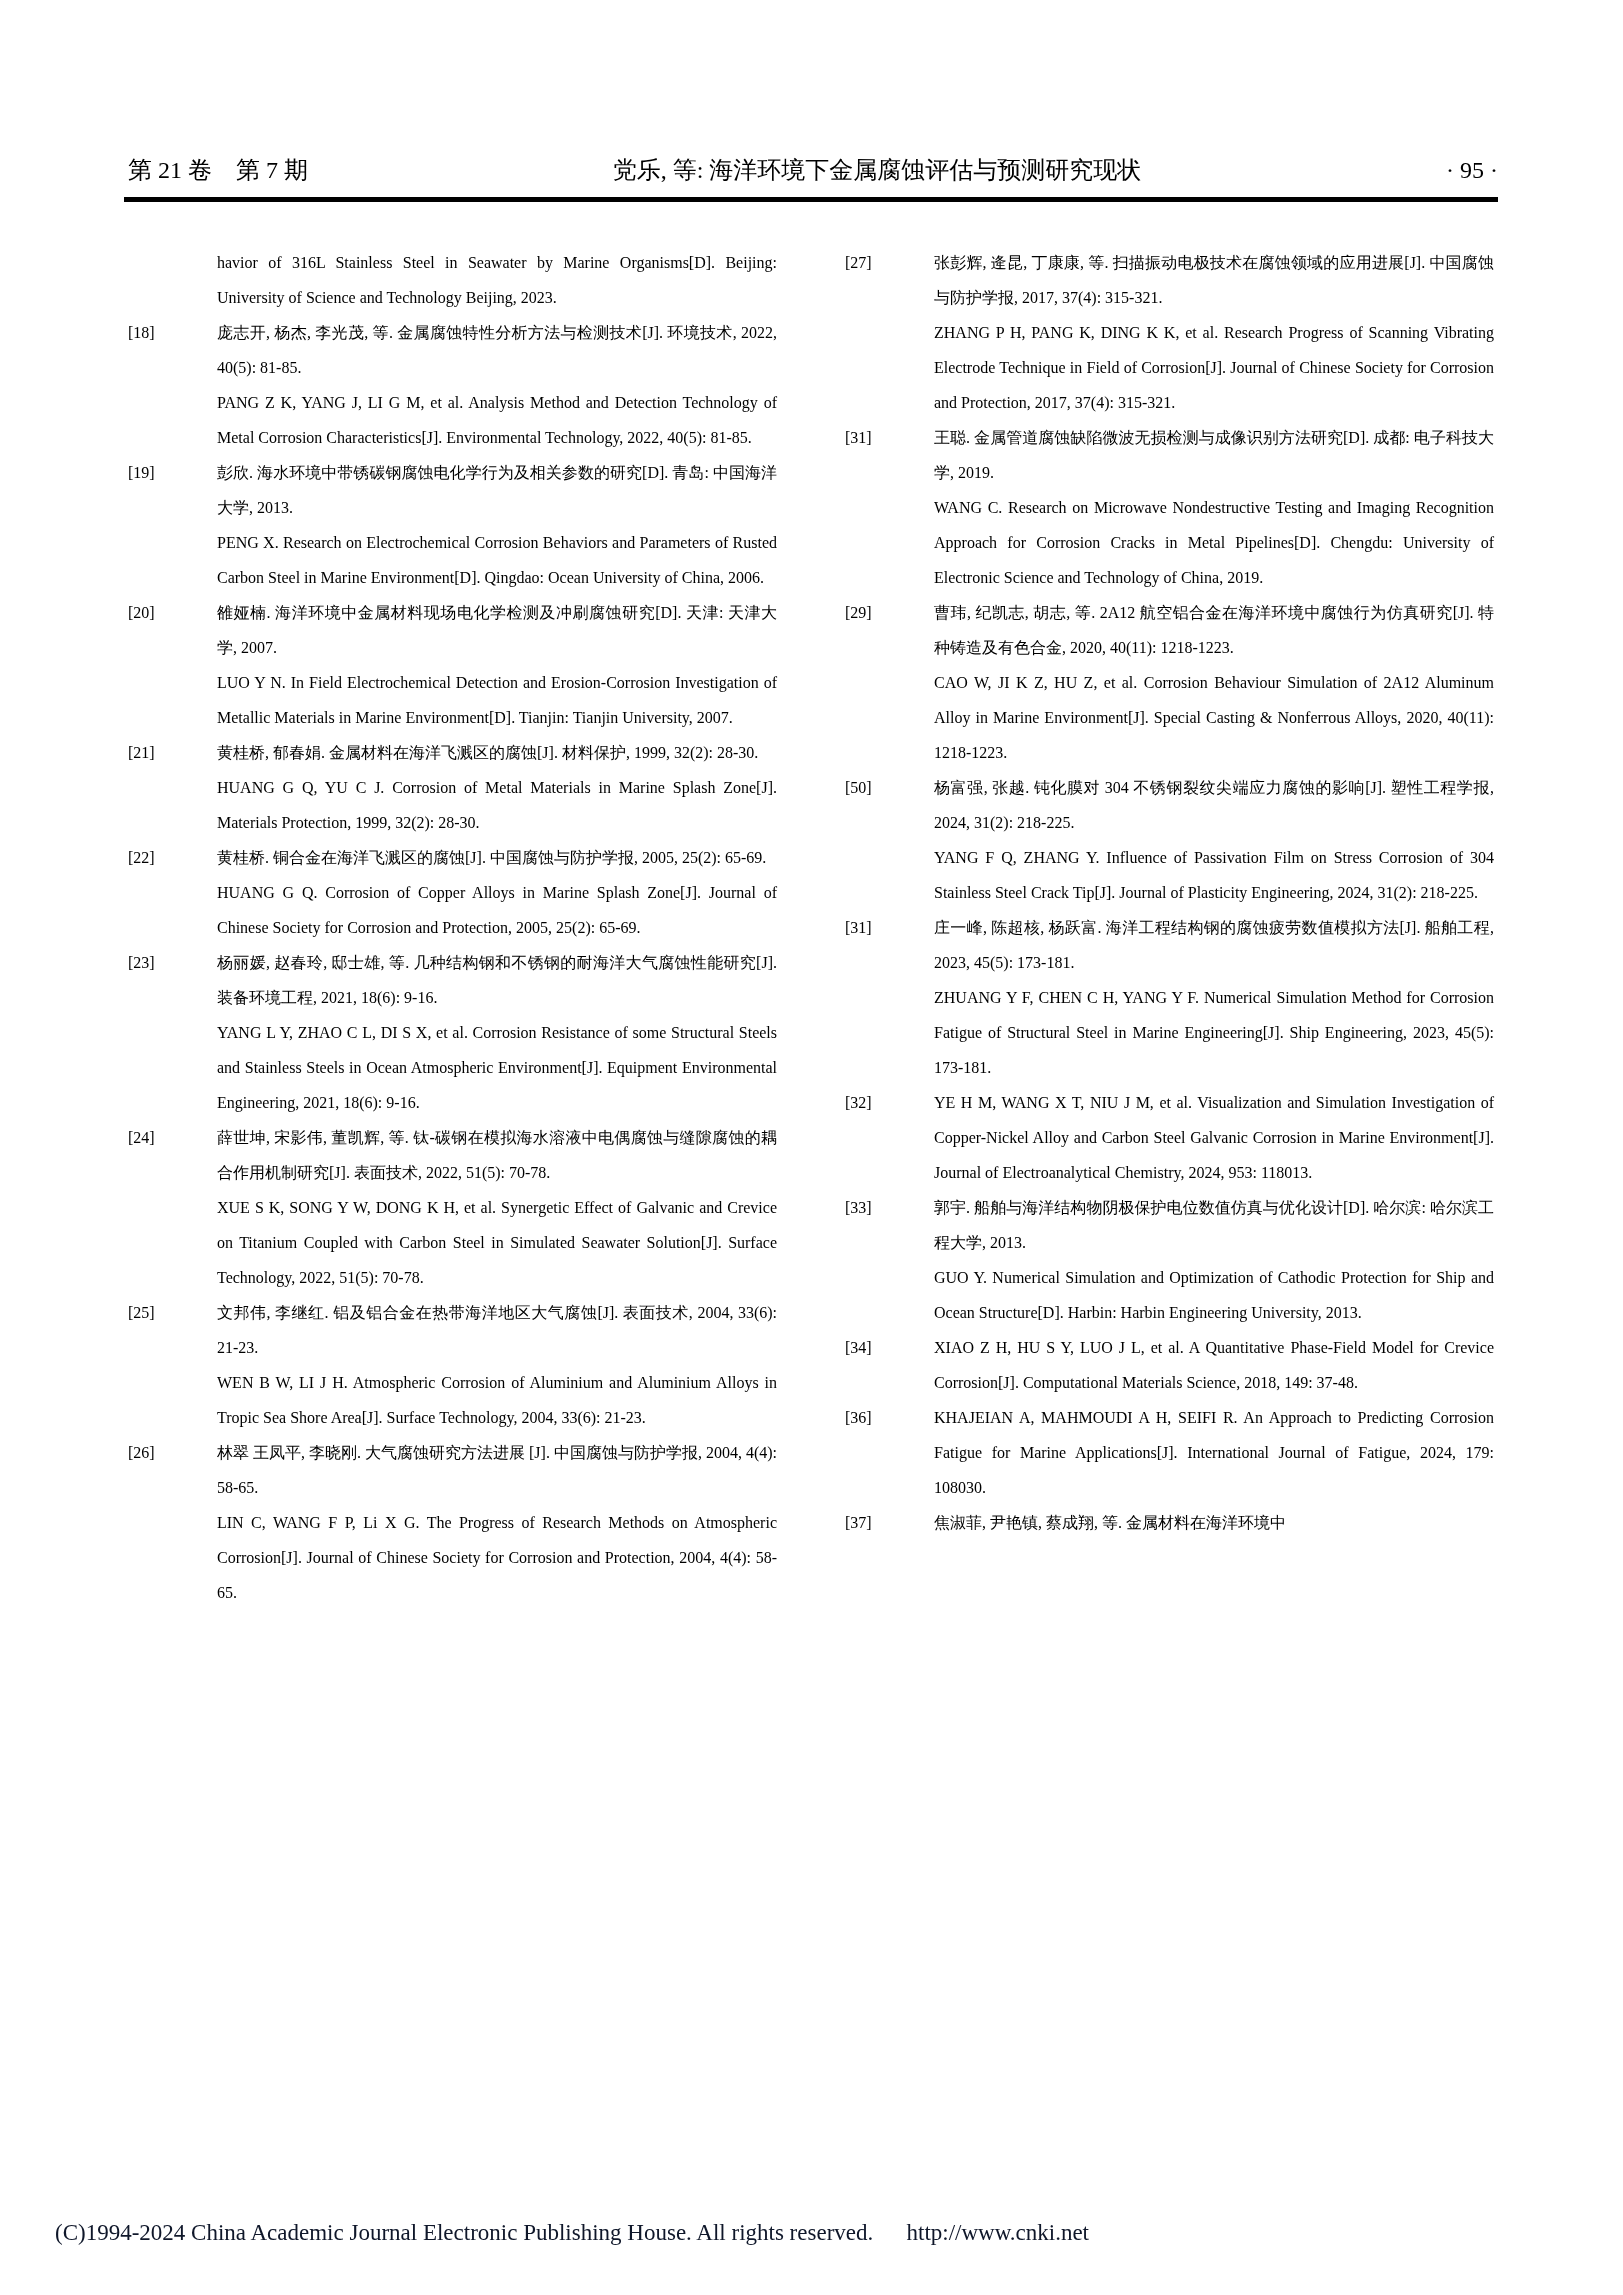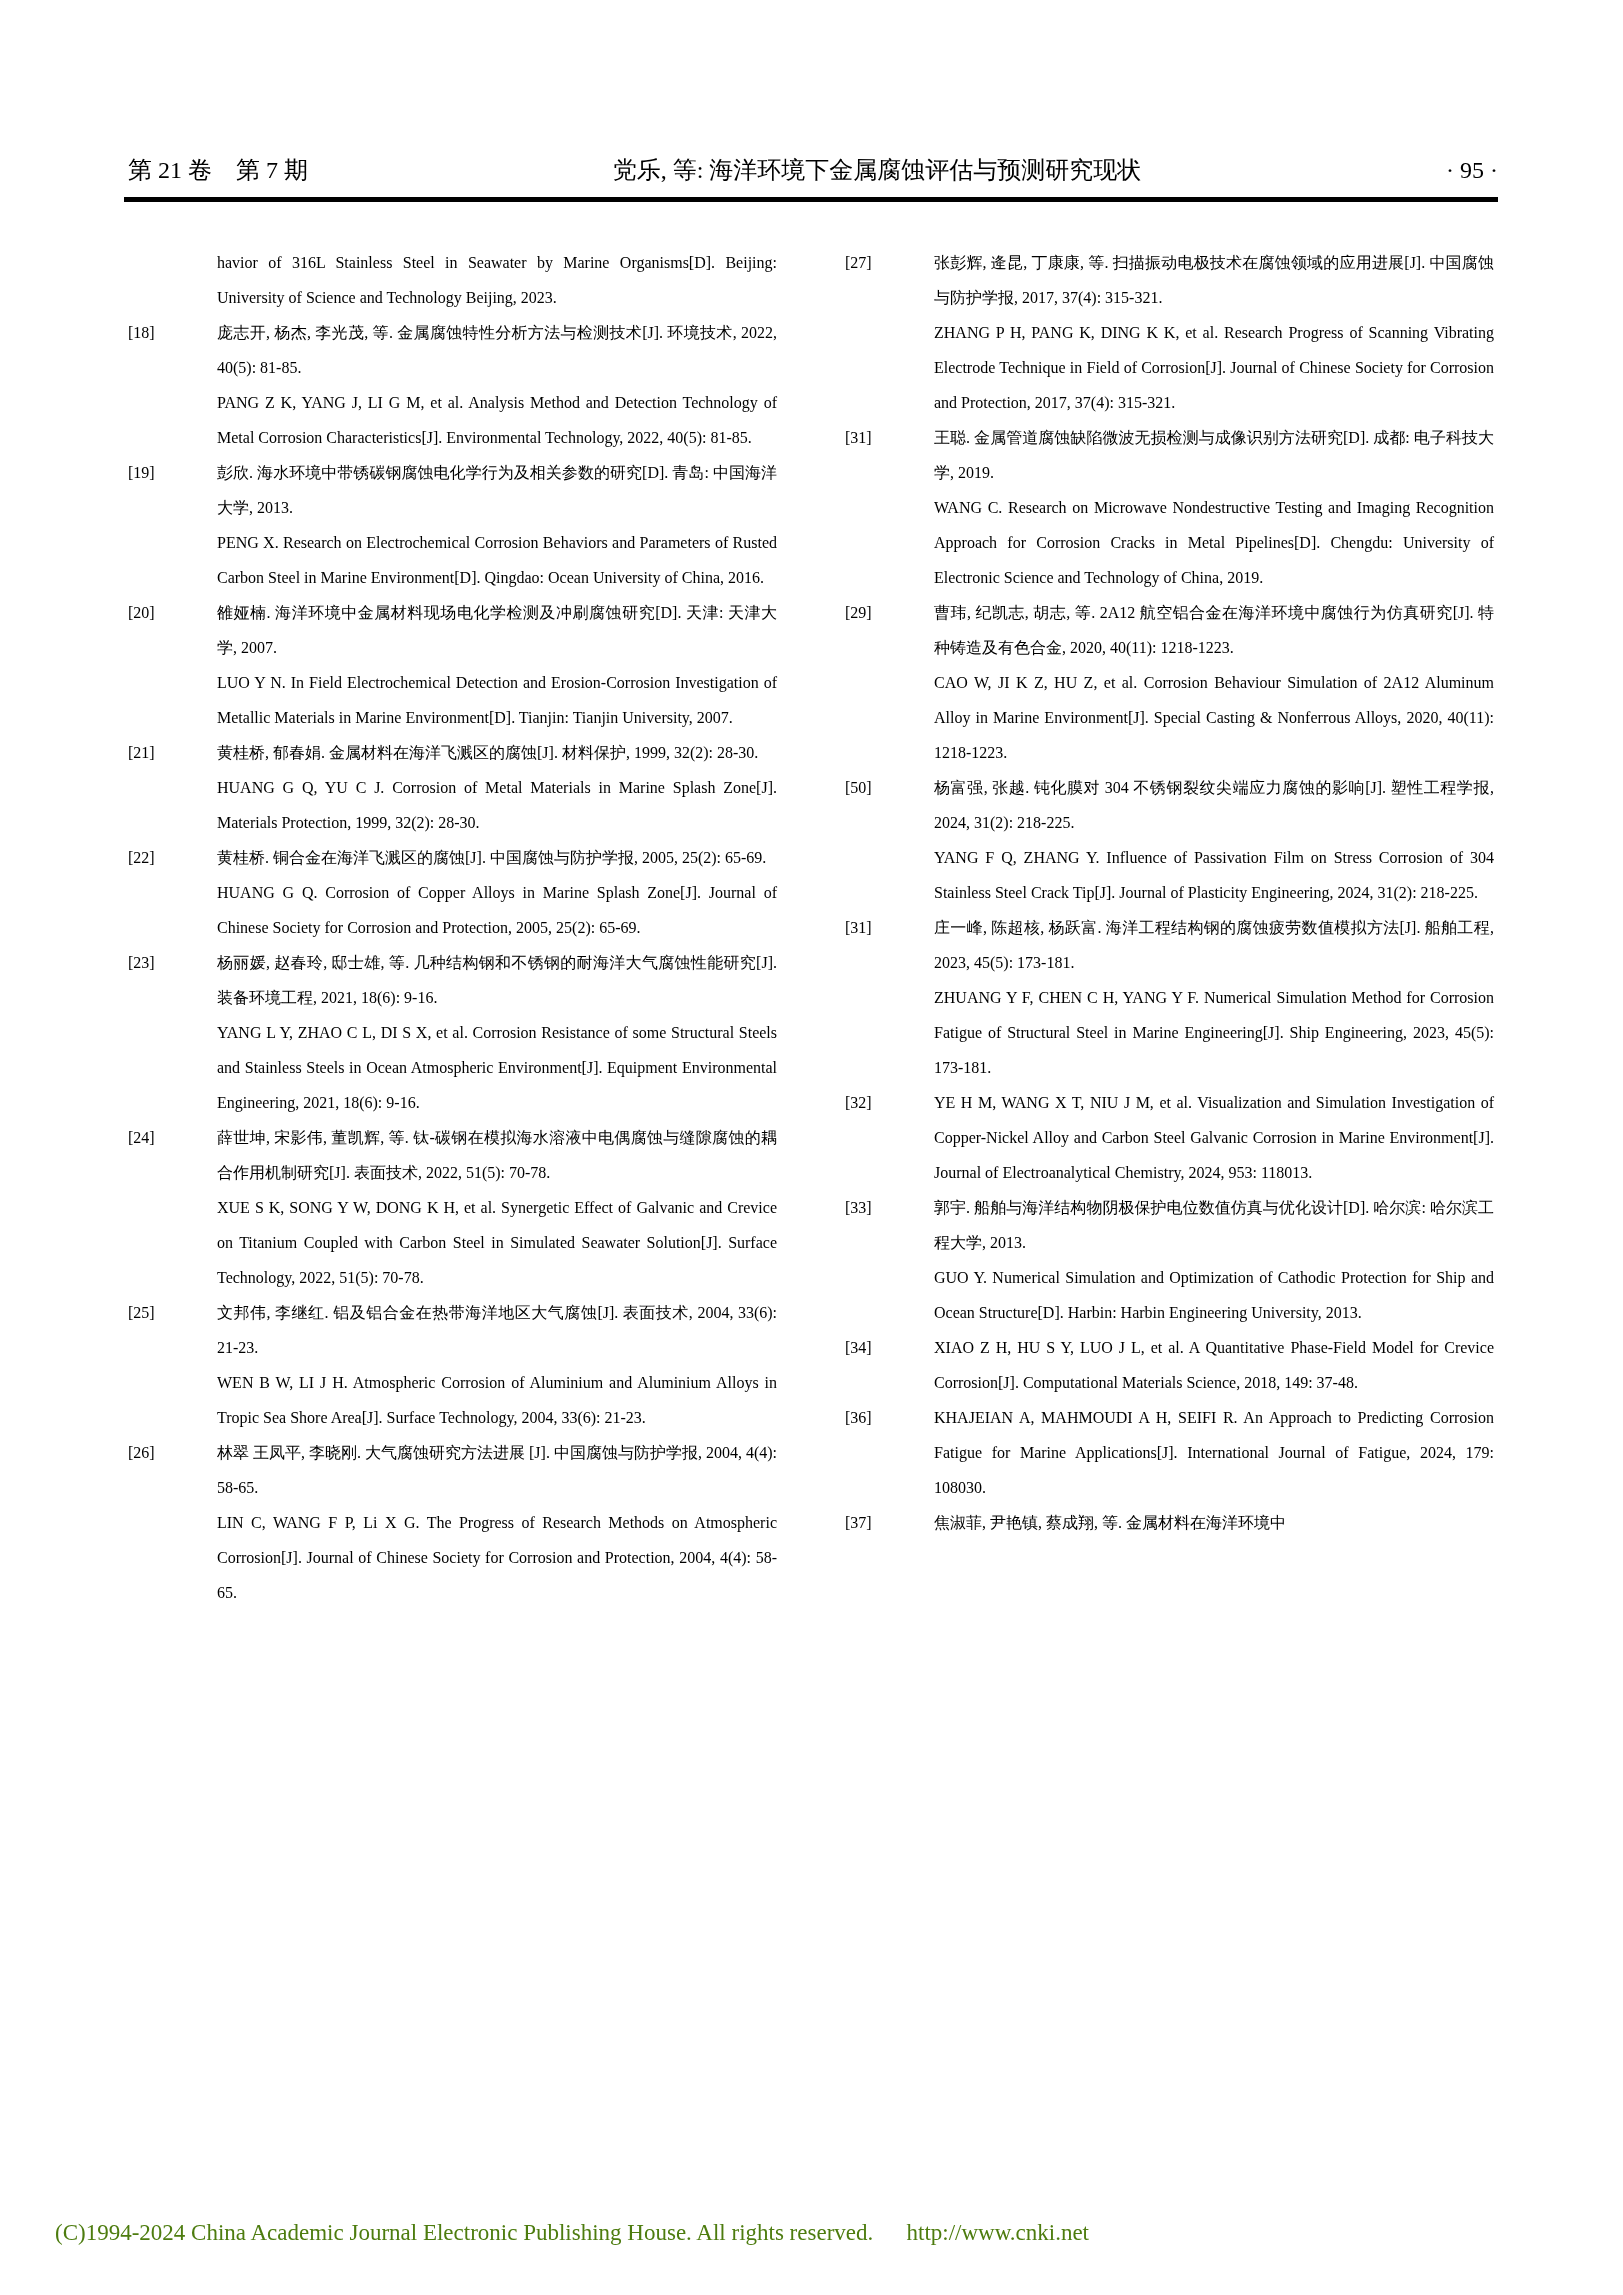--- a/index.html
+++ b/index.html
@@ -21,21 +21,21 @@
     font-size:16px;line-height:35px;text-align:justify;margin-top:20px;
   }
   .col-left{left:128px;}
   .col-right{left:845px;}
   .ref{display:flex;align-items:flex-start;}
   .ref-id{flex:0 0 89px;width:89px;}
   .ref-body{flex:1 1 auto;min-width:0;}
   .ref-body p{margin:0;padding:0;text-align:justify;}
   .page-footer{
     position:absolute;top:2219px;left:55px;
-    font-size:23px;line-height:27.5px;color:#4d7c0f;white-space:nowrap;
+    font-size:23px;line-height:27.5px;color:#0f172a;white-space:nowrap;
   }
   .page-footer .url{margin-left:27.5px;}
 </style>
 </head>
 <body>
 
 <div class="page-header">
   <span>第 21 卷　第 7 期</span>
   <span>党乐, 等: 海洋环境下金属腐蚀评估与预测研究现状</span>
   <span>· 95 ·</span>
@@ -54,21 +54,21 @@
       <div class="ref-id">[18]</div>
       <div class="ref-body">
         <p>庞志开, 杨杰, 李光茂, 等. 金属腐蚀特性分析方法与检测技术[J]. 环境技术, 2022, 40(5): 81-85.</p>
         <p>PANG Z K, YANG J, LI G M, et al. Analysis Method and Detection Technology of Metal Corrosion Characteristics[J]. Environmental Technology, 2022, 40(5): 81-85.</p>
       </div>
     </div>
     <div class="ref">
       <div class="ref-id">[19]</div>
       <div class="ref-body">
         <p>彭欣. 海水环境中带锈碳钢腐蚀电化学行为及相关参数的研究[D]. 青岛: 中国海洋大学, 2013.</p>
-        <p>PENG X. Research on Electrochemical Corrosion Behaviors and Parameters of Rusted Carbon Steel in Marine Environment[D]. Qingdao: Ocean University of China, 2016.</p>
+        <p>PENG X. Research on Electrochemical Corrosion Behaviors and Parameters of Rusted Carbon Steel in Marine Environment[D]. Qingdao: Ocean University of China, 2006.</p>
       </div>
     </div>
     <div class="ref">
       <div class="ref-id">[20]</div>
       <div class="ref-body">
         <p>雒娅楠. 海洋环境中金属材料现场电化学检测及冲刷腐蚀研究[D]. 天津: 天津大学, 2007.</p>
         <p>LUO Y N. In Field Electrochemical Detection and Erosion-Corrosion Investigation of Metallic Materials in Marine Environment[D]. Tianjin: Tianjin University, 2007.</p>
       </div>
     </div>
     <div class="ref">

